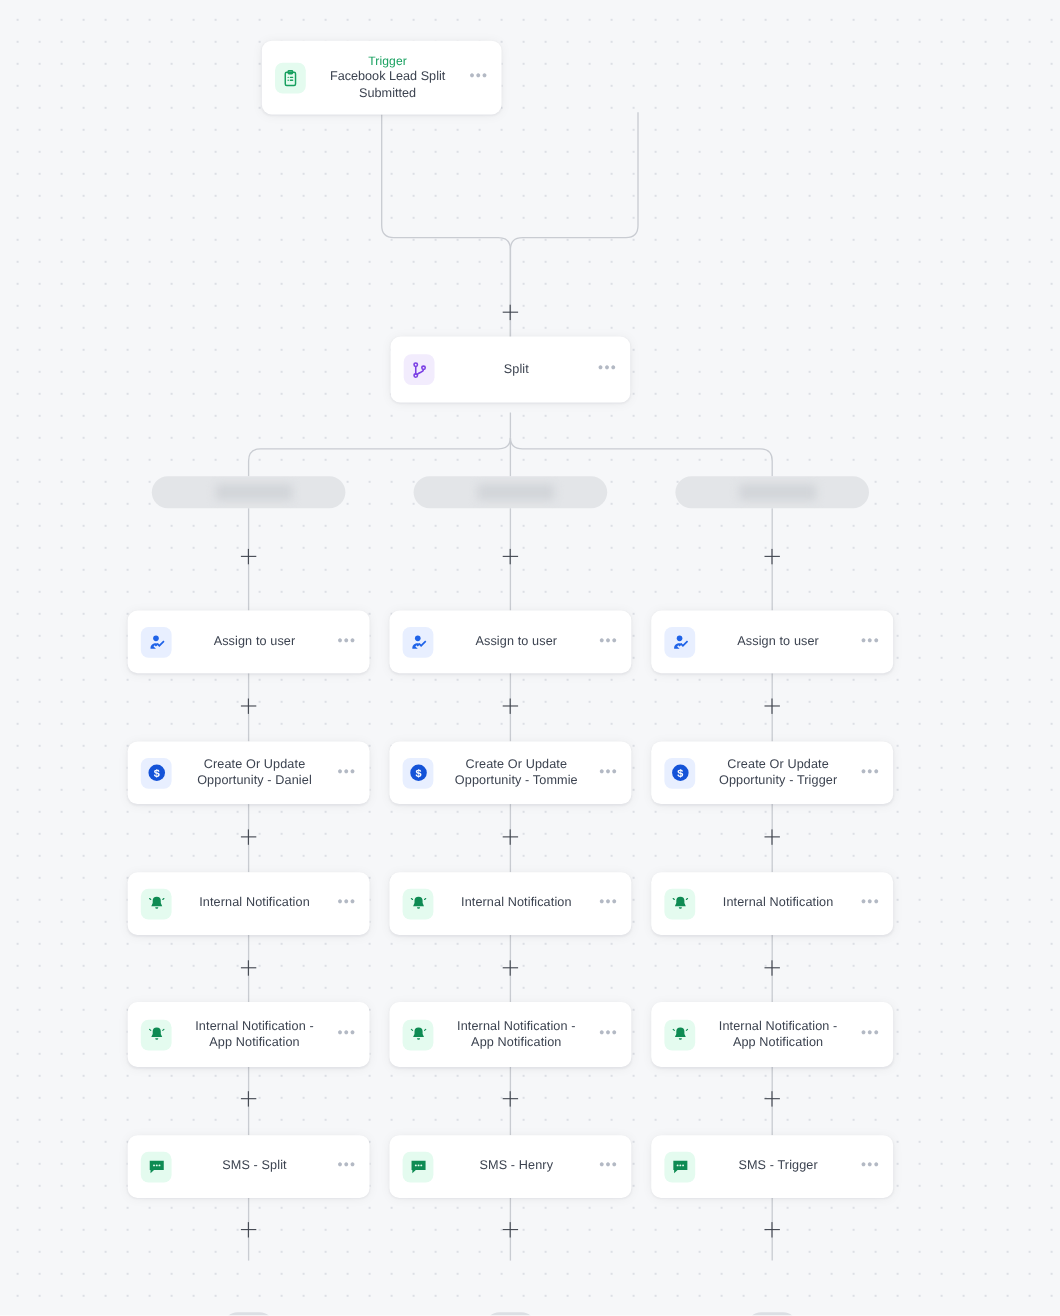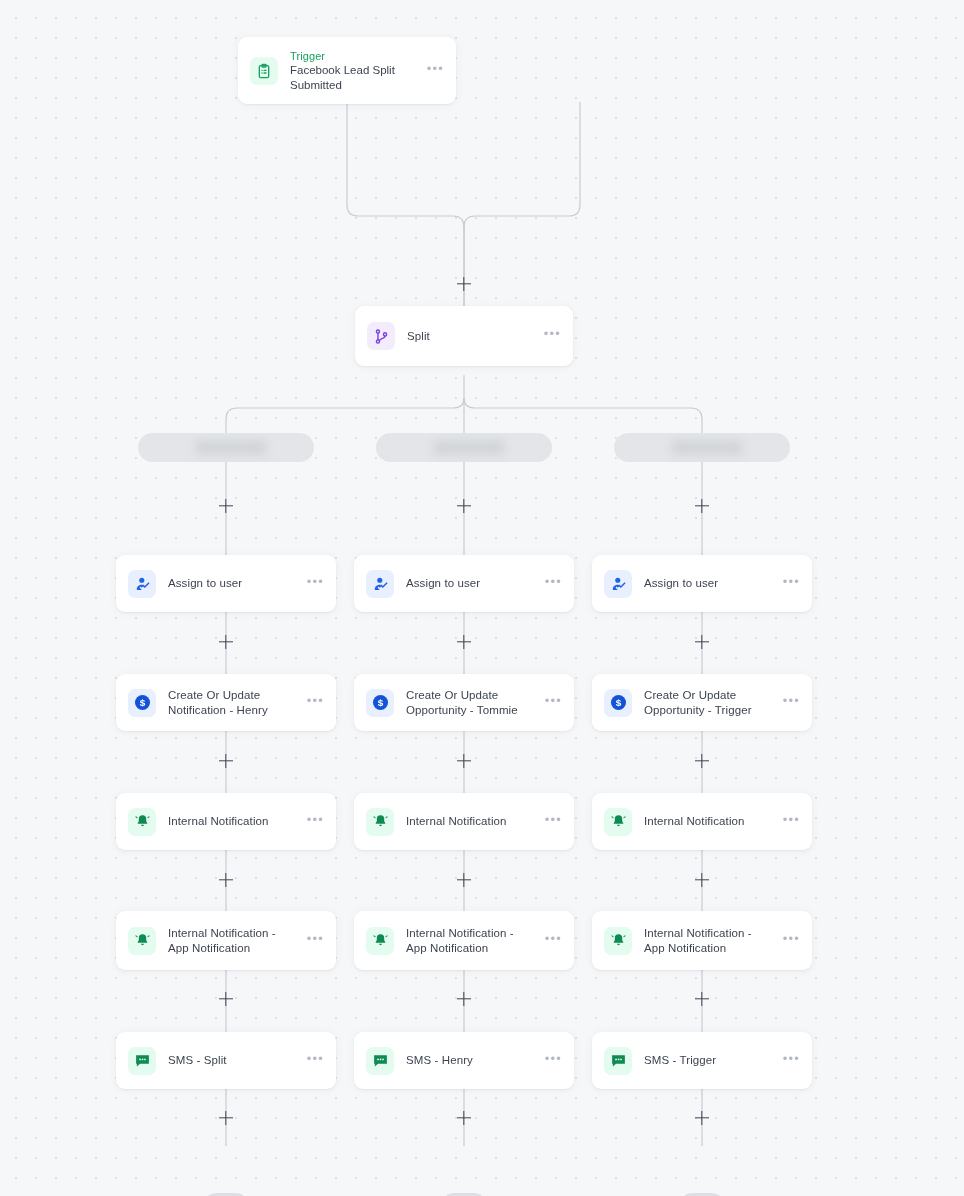--- a/index.html
+++ b/index.html
@@ -12,20 +12,21 @@
 
   #canvas {
     position: relative;
     width: 964px;
     height: 1196px;
     overflow: hidden;
     background-color: #f6f7f9;
     background-image: radial-gradient(circle, #dcdfe5 1px, transparent 1.2px);
     background-size: 20px 20px;
     background-position: 6px 8px;
+    text-align: center;
   }
 
   
   #wires {
     position: absolute;
     inset: 0;
     width: 964px;
     height: 1196px;
     pointer-events: none;
   }
@@ -274,21 +275,21 @@
       <div class="dots">•••</div>
     </div>
     <div class="node" style="left: 116px; top: 674px; width: 220px; height: 57px;">
       <div class="node-icon icon-blue">
         <svg width="19" height="19" viewBox="0 0 24 24">
           <circle cx="12" cy="12" r="9.5" fill="#1453d8"></circle>
           <text x="12" y="16.6" font-family="Liberation Sans, sans-serif" font-size="12.5" font-weight="bold" fill="#ffffff" text-anchor="middle">$</text>
         </svg>
       </div>
       <div class="node-body">
-        <div class="node-title">Create Or Update Notification - Henry</div>
+        <div class="node-title">Create Or Update Opportunity - Daniel</div>
       </div>
       <div class="dots">•••</div>
     </div>
     <div class="node" style="left: 116px; top: 793px; width: 220px; height: 57px;">
       <div class="node-icon icon-green">
         <svg width="17" height="17" viewBox="0 0 24 24" fill="#0e8b53">
           <path d="M12 3a5.2 5.2 0 0 0-5.2 5.2v3.1L5 15.2h14l-1.8-3.9V8.2A5.2 5.2 0 0 0 12 3z"></path>
           <path d="M10 16.6h4a2 2 0 0 1-4 0z"></path>
           <path d="M4.3 6.6 2.8 5.4" stroke="#0e8b53" stroke-width="1.5" stroke-linecap="round"></path>
           <path d="M19.7 6.6l1.5-1.2" stroke="#0e8b53" stroke-width="1.5" stroke-linecap="round"></path>

